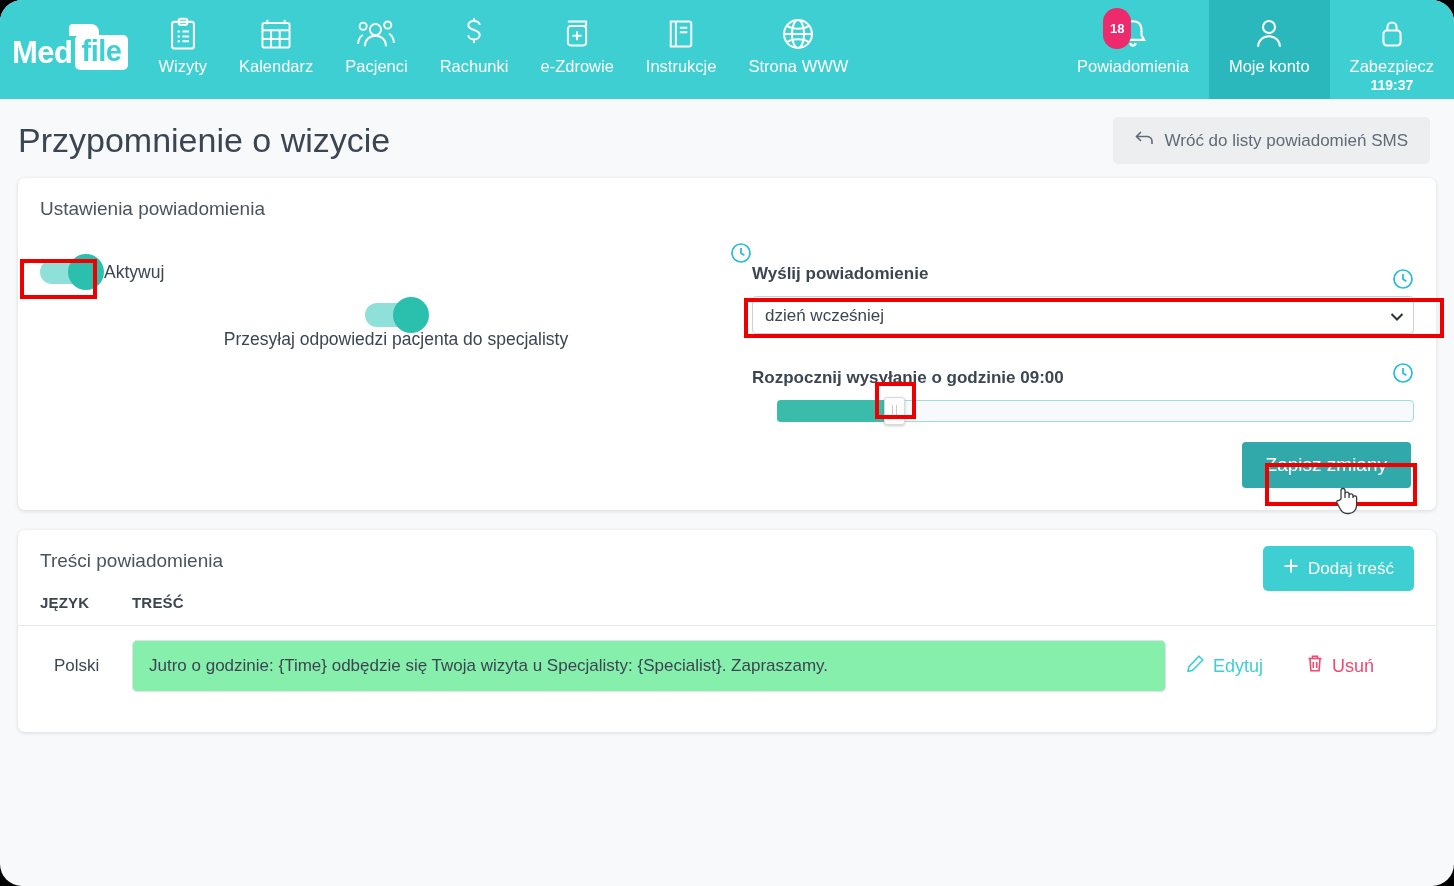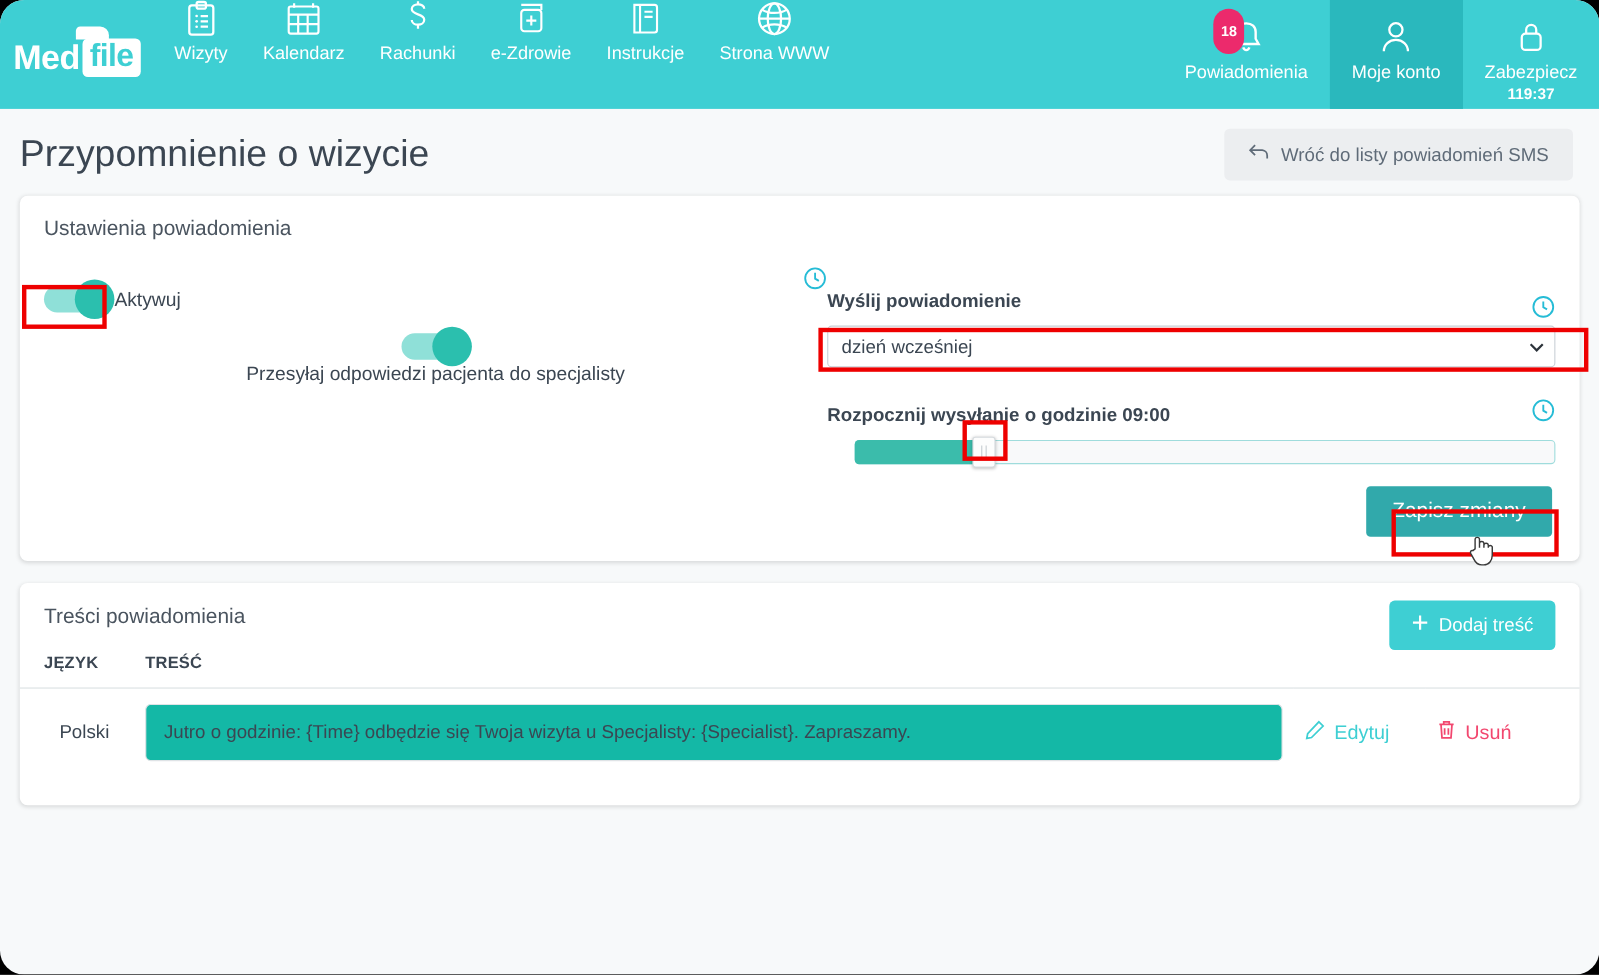--- a/index.html
+++ b/index.html
@@ -58,21 +58,21 @@
   .brand-file::before {
     content: "";
     position: absolute;
     left: -6px; top: -11px;
     width: 30px; height: 12px;
     background: #fff;
     border-radius: 4px 8px 0 0;
   }
   .brand-file-inner { position: relative; z-index: 2; }
 
-  .navgroup { display: flex; align-items: flex-end; height: 82px; }
+  .navgroup { display: flex; align-items: flex-start; height: 82px; }
 
   .navitem {
     display: flex;
     flex-direction: column;
     align-items: center;
     justify-content: flex-start;
     padding: 14px 16px 0 16px;
     height: 99px;
     cursor: pointer;
     color: #fff;
@@ -311,21 +311,21 @@
   th.c-act1 { width: 120px; }
   th.c-act2 { width: 140px; }
   td { padding: 14px 10px; vertical-align: middle; }
   td.c-lang { padding-left: 36px; font-size: 17px; color: #3b4652; }
   .msg-box {
     border: 1px solid #dfe3e6;
     border-radius: 5px;
     padding: 15px 16px;
     font-size: 17px;
     color: #3b4652;
-    background: #14b8a6;
+    background: #86efac;
   }
   .act {
     display: inline-flex;
     align-items: center;
     gap: 8px;
     font-size: 18px;
     cursor: pointer;
   }
   .act.edit { color: #3ecfd3; }
   .act.del { color: #f2476f; }
@@ -381,20 +381,33 @@
             <line x1="9" y1="10" x2="9" y2="24"></line>
             <line x1="16" y1="10" x2="16" y2="24"></line>
             <line x1="2" y1="17" x2="24" y2="17"></line>
             <line x1="6" y1="1.5" x2="6" y2="5"></line>
             <line x1="20" y1="1.5" x2="20" y2="5"></line>
           </svg>
         </span>
         <span class="lbl">Kalendarz</span>
       </div>
 
+      <div class="navitem">
+        <span class="ico">
+          <svg width="38" height="30" viewBox="0 0 34 26" fill="none" stroke="#fff" stroke-width="1.7">
+            <circle cx="5.5" cy="6" r="3.2"></circle>
+            <circle cx="27.5" cy="5" r="3.2"></circle>
+            <circle cx="16.5" cy="9" r="5"></circle>
+            <path d="M1 22c0-5 3-8 4.5-8"></path>
+            <path d="M33 21c0-5-3-8-4.5-8"></path>
+            <path d="M7 24c0-6 4.2-9.5 9.5-9.5S26 18 26 24"></path>
+          </svg>
+        </span>
+        <span class="lbl">Pacjenci</span>
+      </div>
 
       <div class="navitem">
         <span class="ico">
           <svg width="26" height="34" viewBox="0 0 20 30" fill="none" stroke="#fff" stroke-width="1.8">
             <path d="M15 7c0-2.2-2.3-3.5-5-3.5S5 5 5 7.3s2.2 3.3 5 4.2 5 1.8 5 4.3-2.3 4-5 4-5-1.5-5-3.8"></path>
             <line x1="10" y1="1" x2="10" y2="4"></line>
             <line x1="10" y1="20" x2="10" y2="23"></line>
           </svg>
         </span>
         <span class="lbl">Rachunki</span>

